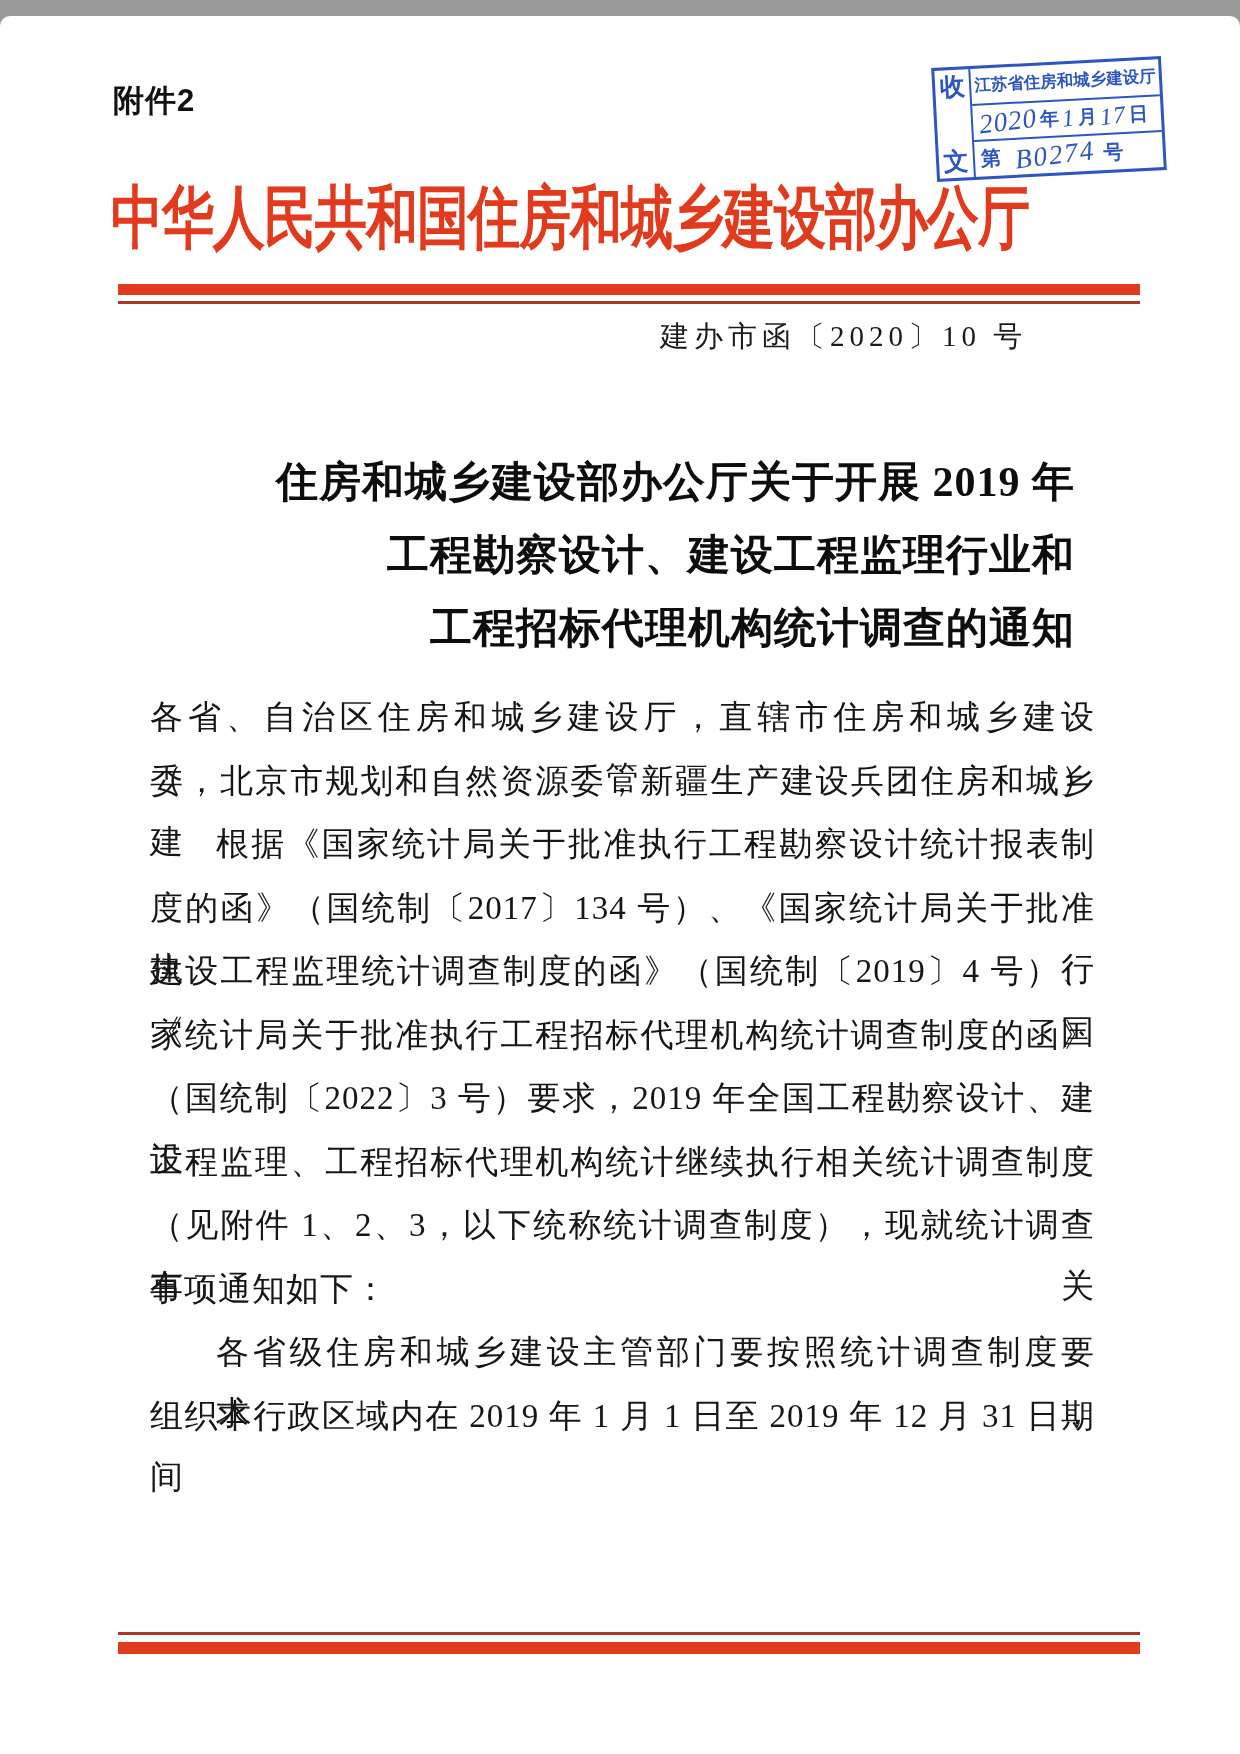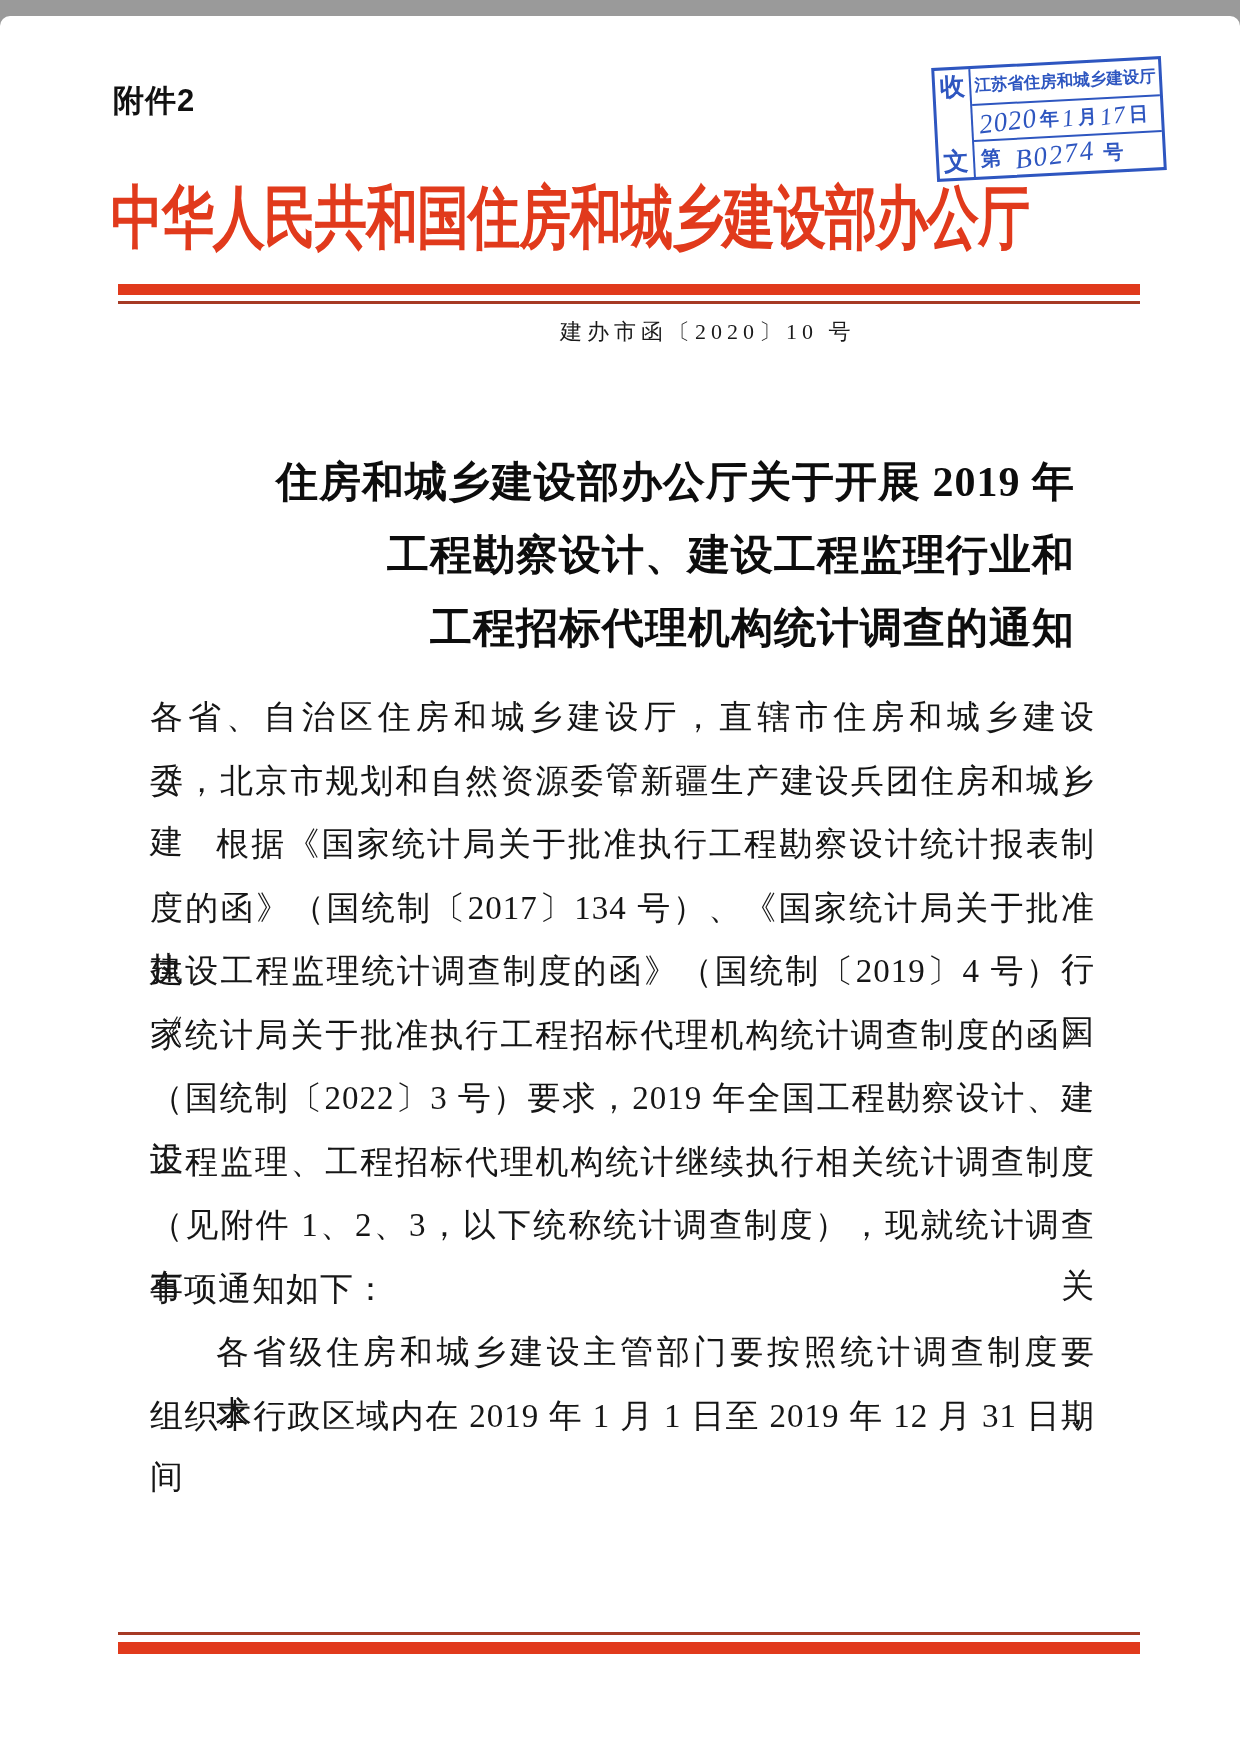--- a/index.html
+++ b/index.html
@@ -75,22 +75,22 @@
   }
   .rule{position:absolute;left:118px;width:1022px;}
   .rule.thick-top{top:268px;height:11px;background:#e13a1c;}
   .rule.thin-top{top:285px;height:3px;background:#a63a24;}
   .rule.thin-bottom{top:1616px;height:3px;background:#a63a24;}
   .rule.thick-bottom{top:1626px;height:12px;background:#e13a1c;}
 
   
   .doc-number{
     position:absolute;top:301px;left:560px;width:575px;
-    text-align:left;padding-right:8px;box-sizing:border-box;
-    font-size:22px;letter-spacing:5px;color:#1a1a1a;
+    text-align:center;padding-right:8px;box-sizing:border-box;
+    font-size:29px;letter-spacing:5px;color:#1a1a1a;
     white-space:nowrap;
   }
 
   
   .title-block{
     position:absolute;left:55px;top:430px;width:1020px;
     text-align:right;
     font-size:42px;font-weight:700;color:#0d0d0d;
     line-height:73px;
     letter-spacing:1px;

